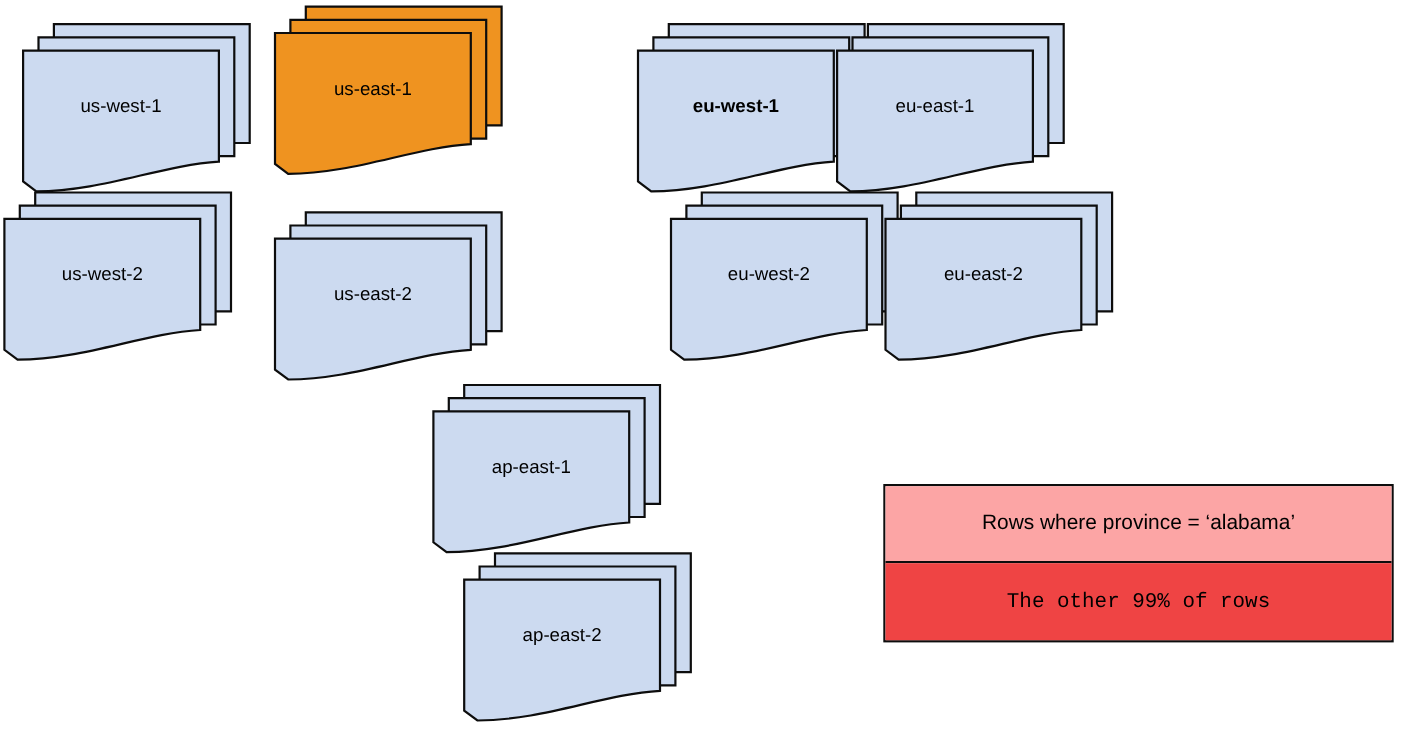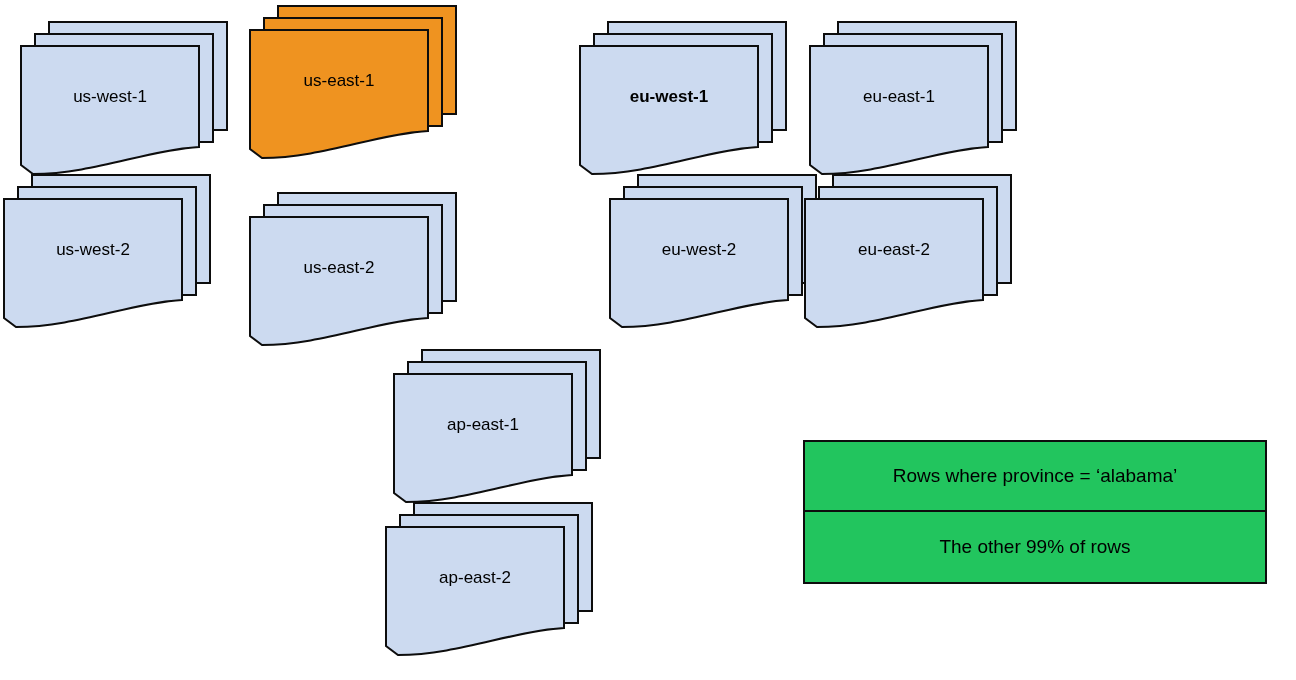--- a/index.html
+++ b/index.html
@@ -48,25 +48,26 @@
   .legend-row {
     flex: 1 1 50%;
     display: flex;
     align-items: center;
     justify-content: center;
     font-size: 19px;
     color: #000000;
     box-sizing: border-box;
   }
   .legend-row.blue {
-    background: #22c55e;
+    background: #fca5a5;
     border-bottom: 2px solid #0d0d0d;
   }
   .legend-row.orange {
-    background: #22c55e;
+    background: #ef4444;
+    font-family: Liberation Mono, monospace;
   }
 </style>
 </head>
 <body>
 
 <div id="canvas">
 
   <div id="stacks">
       <div class="stack" style="left: 19px; top: 20px;">
         <svg width="210" height="156" viewBox="0 0 210 156">
@@ -85,21 +86,21 @@
         </svg>
       </div>
       <div class="stack" style="left: 578px; top: 20px; font-weight: bold;">
         <svg width="210" height="156" viewBox="0 0 210 156">
           <path d="M30,2 h178 v108 h-178 Z" fill="#ccdaf0" stroke="#0d0d0d" stroke-width="2" stroke-linejoin="miter"></path>
           <path d="M16,14 h178 v108 h-178 Z" fill="#ccdaf0" stroke="#0d0d0d" stroke-width="2" stroke-linejoin="miter"></path>
           <path d="M2,26 L180,26 L180,127 C128,130 74,154 14,154 L2,145 Z" fill="#ccdaf0" stroke="#0d0d0d" stroke-width="2" stroke-linejoin="miter"></path>
           <text x="91" y="77.5" class="stack-label">eu-west-1</text>
         </svg>
       </div>
-      <div class="stack" style="left: 808px; top: 20px;">
+      <div class="stack" style="left: 759px; top: 20px;">
         <svg width="210" height="156" viewBox="0 0 210 156">
           <path d="M30,2 h178 v108 h-178 Z" fill="#ccdaf0" stroke="#0d0d0d" stroke-width="2" stroke-linejoin="miter"></path>
           <path d="M16,14 h178 v108 h-178 Z" fill="#ccdaf0" stroke="#0d0d0d" stroke-width="2" stroke-linejoin="miter"></path>
           <path d="M2,26 L180,26 L180,127 C128,130 74,154 14,154 L2,145 Z" fill="#ccdaf0" stroke="#0d0d0d" stroke-width="2" stroke-linejoin="miter"></path>
           <text x="91" y="77.5" class="stack-label">eu-east-1</text>
         </svg>
       </div>
       <div class="stack" style="left: 2px; top: 173px;">
         <svg width="210" height="156" viewBox="0 0 210 156">
           <path d="M30,2 h178 v108 h-178 Z" fill="#ccdaf0" stroke="#0d0d0d" stroke-width="2" stroke-linejoin="miter"></path>
@@ -133,21 +134,21 @@
         </svg>
       </div>
       <div class="stack" style="left: 392px; top: 348px;">
         <svg width="210" height="156" viewBox="0 0 210 156">
           <path d="M30,2 h178 v108 h-178 Z" fill="#ccdaf0" stroke="#0d0d0d" stroke-width="2" stroke-linejoin="miter"></path>
           <path d="M16,14 h178 v108 h-178 Z" fill="#ccdaf0" stroke="#0d0d0d" stroke-width="2" stroke-linejoin="miter"></path>
           <path d="M2,26 L180,26 L180,127 C128,130 74,154 14,154 L2,145 Z" fill="#ccdaf0" stroke="#0d0d0d" stroke-width="2" stroke-linejoin="miter"></path>
           <text x="91" y="77.5" class="stack-label">ap-east-1</text>
         </svg>
       </div>
-      <div class="stack" style="left: 384px; top: 501px;">
+      <div class="stack" style="left: 420px; top: 501px;">
         <svg width="210" height="156" viewBox="0 0 210 156">
           <path d="M30,2 h178 v108 h-178 Z" fill="#ccdaf0" stroke="#0d0d0d" stroke-width="2" stroke-linejoin="miter"></path>
           <path d="M16,14 h178 v108 h-178 Z" fill="#ccdaf0" stroke="#0d0d0d" stroke-width="2" stroke-linejoin="miter"></path>
           <path d="M2,26 L180,26 L180,127 C128,130 74,154 14,154 L2,145 Z" fill="#ccdaf0" stroke="#0d0d0d" stroke-width="2" stroke-linejoin="miter"></path>
           <text x="91" y="77.5" class="stack-label">ap-east-2</text>
         </svg>
       </div>
     </div>
 
   <div class="legend">

